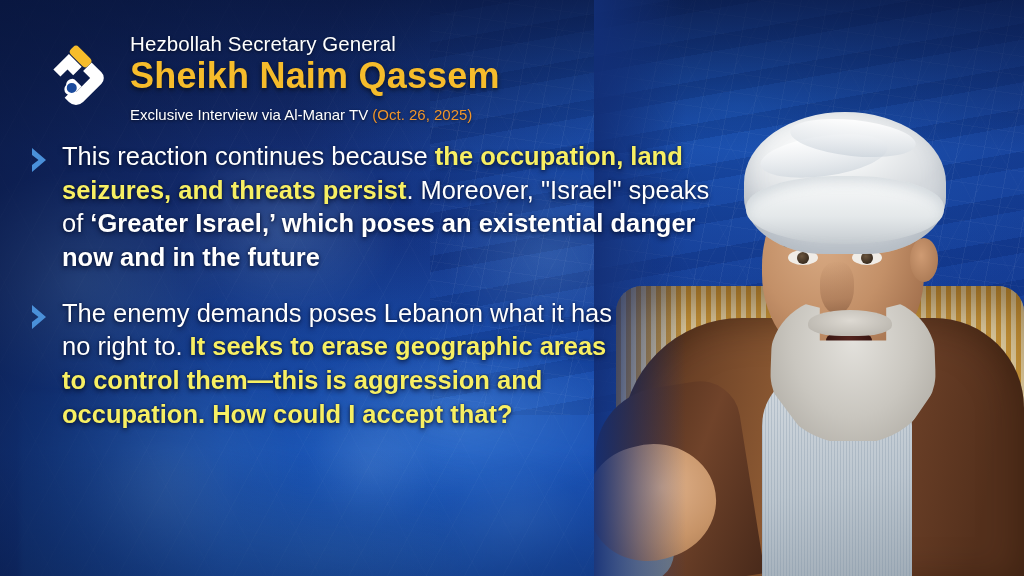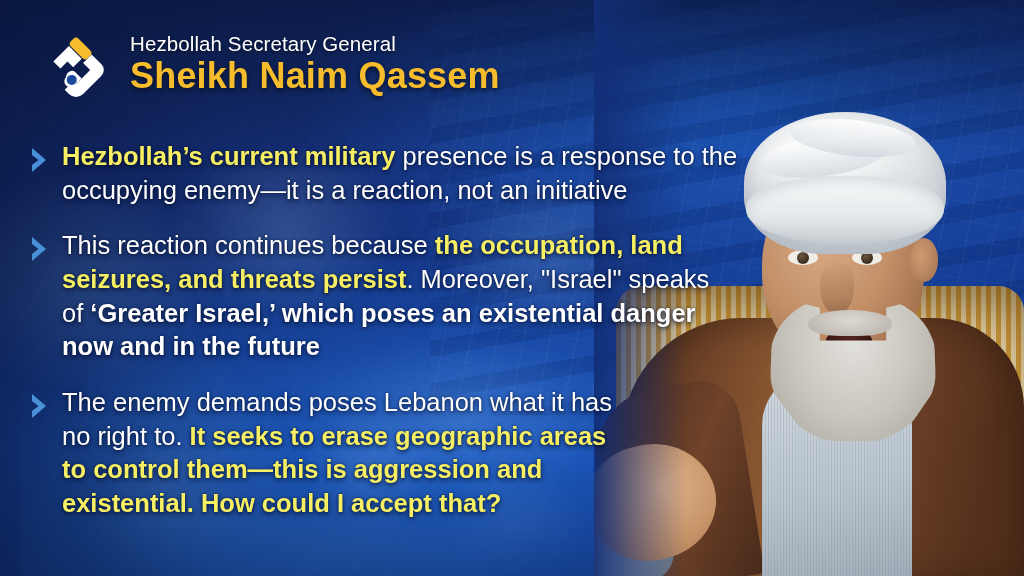--- a/index.html
+++ b/index.html
@@ -470,46 +470,39 @@
           <path d="M36 38 h10 v10 a6 6 0 0 1 -12 0 a6 6 0 0 1 2 -10 z" fill="#ffffff"></path>
           <circle cx="40" cy="46" r="5" fill="#1b4a9c"></circle>
           <rect x="12" y="12" width="24" height="11" rx="4" fill="#f6bc2b"></rect>
         </g>
       </svg>
     </div>
 
     <div class="headtext">
       <div class="kicker">Hezbollah Secretary General</div>
       <div class="name">Sheikh Naim Qassem</div>
+      <div class="subline"><span>Exclusive Interview via Al-Manar TV </span><span class="date">(Oct. 26, 2025)</span></div>
     </div>
   </div>
 
   <div class="quotes">
 
-    <div class="qrow q1">
-      <span class="chev">
-        <svg viewBox="0 0 24 28" width="24" height="28" aria-hidden="true">
-          <path d="M4 2 L18 14 L4 26 L4 19 L10.5 14 L4 9 Z" fill="#4a90d9"></path>
-        </svg>
-      </span>
-      <div class="qtext"><span class="y">Hezbollah’s current military</span><span> presence is a response to the occupying enemy—it is a reaction, not an initiative</span></div>
-    </div>
 
     <div class="qrow q2">
       <span class="chev">
         <svg viewBox="0 0 24 28" width="24" height="28" aria-hidden="true">
           <path d="M4 2 L18 14 L4 26 L4 19 L10.5 14 L4 9 Z" fill="#4a90d9"></path>
         </svg>
       </span>
       <div class="qtext"><span>This reaction continues because </span><span class="y">the occupation, land seizures, and threats persist</span><span>. Moreover, "Israel" speaks of </span><b>‘Greater Israel,’ which poses an existential danger now and in the future</b></div>
     </div>
 
     <div class="qrow q3">
       <span class="chev">
         <svg viewBox="0 0 24 28" width="24" height="28" aria-hidden="true">
           <path d="M4 2 L18 14 L4 26 L4 19 L10.5 14 L4 9 Z" fill="#4a90d9"></path>
         </svg>
       </span>
-      <div class="qtext"><span>The enemy demands poses Lebanon what it has no right to. </span><span class="y">It seeks to erase geographic areas to control them—this is aggression and existential. How could I accept that?</span></div>
+      <div class="qtext"><span>The enemy demands poses Lebanon what it has no right to. </span><span class="y">It seeks to erase geographic areas to control them—this is aggression and occupation. How could I accept that?</span></div>
     </div>
 
   </div>
 </div>
 
 </body></html>

